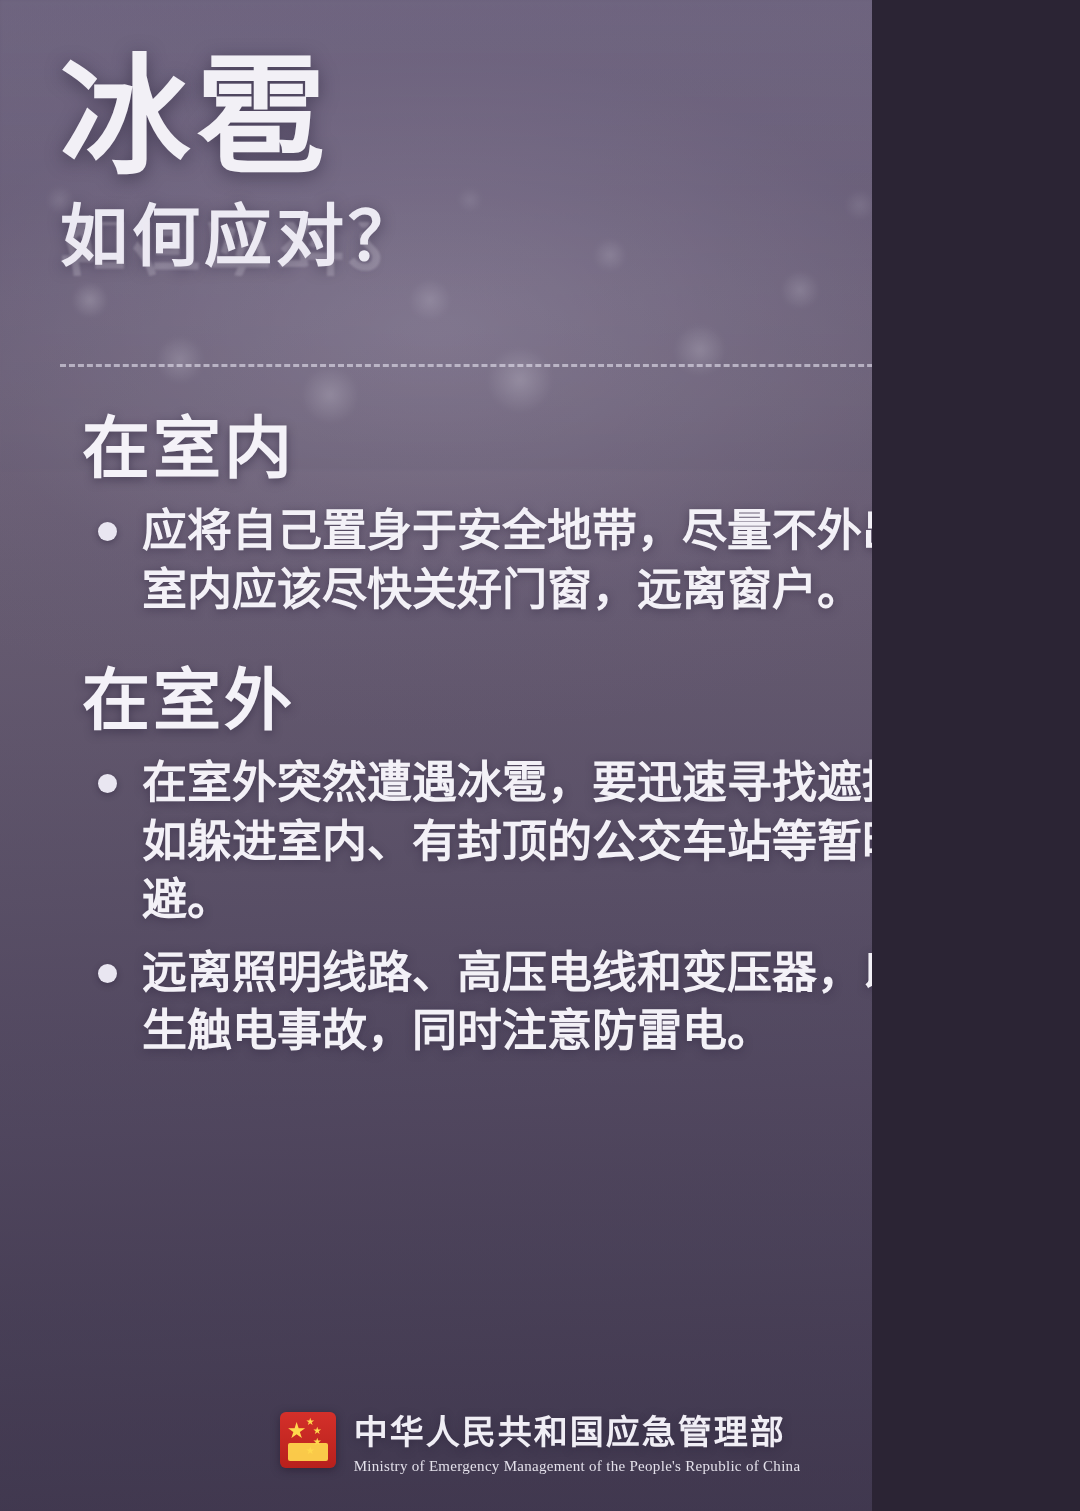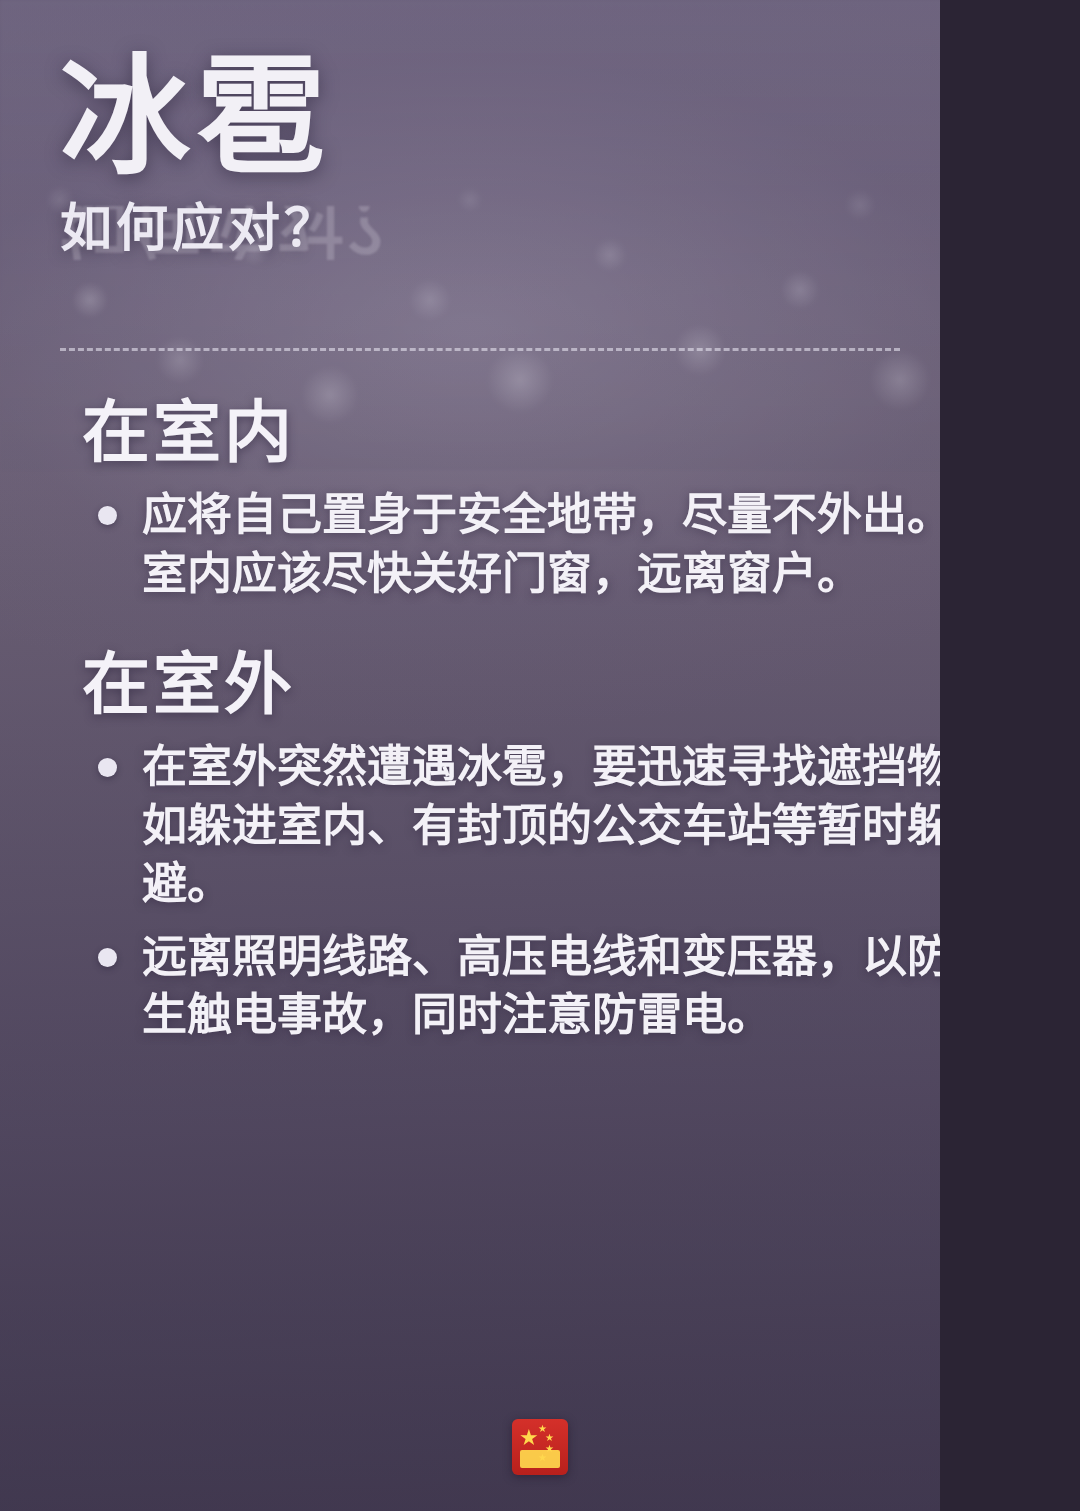--- a/index.html
+++ b/index.html
@@ -5,21 +5,21 @@
   html, body {
     margin: 0;
     padding: 0;
     background: #2b2434;
   }
   body {
     font-family: "Liberation Sans", "DejaVu Sans", sans-serif;
   }
   .poster {
     position: relative;
-    width: 940px;
+    width: 872px;
     height: 1511px;
     overflow: hidden;
     background:
       radial-gradient(ellipse 900px 500px at 50% 22%, rgba(180,170,195,0.45) 0%, rgba(120,106,140,0.18) 55%, rgba(70,60,88,0.0) 80%),
       linear-gradient(178deg, #6f6580 0%, #6b6078 14%, #726779 28%, #6a5f73 42%, #5f556b 58%, #564c63 72%, #4c4359 86%, #433a50 100%);
   }
   
   .bg-photo {
     position: absolute;
     left: 0; top: 0;
@@ -66,21 +66,21 @@
     padding-top: 52px;
     font-size: 130px;
     line-height: 1.0;
     font-weight: 700;
     color: #f2f0f6;
     letter-spacing: 6px;
     text-shadow: 0 4px 18px rgba(40,32,56,0.55);
   }
   .subtitle {
     margin: 20px 0 0 0;
-    font-size: 52px;
+    font-size: 68px;
     line-height: 1.0;
     font-weight: 700;
     color: #eceaf3;
     letter-spacing: 4px;
     text-shadow: 0 3px 14px rgba(40,32,56,0.5);
   }
   .subtitle-reflection {
     margin: 6px 0 0 0;
     font-size: 68px;
     line-height: 1.0;
@@ -227,14 +227,18 @@
 
   <div class="footer">
     <div class="emblem">
       <span class="star s1">★</span>
       <span class="star s2">★</span>
       <span class="star s3">★</span>
       <span class="star s4">★</span>
       <span class="star s5">★</span>
       <span class="gate"></span>
     </div>
+    <div class="footer-text">
+      <div class="footer-cn">中华人民共和国应急管理部</div>
+      <div class="footer-en">Ministry of Emergency Management of the People's Republic of China</div>
+    </div>
   </div>
 </div>
 
 </body></html>

